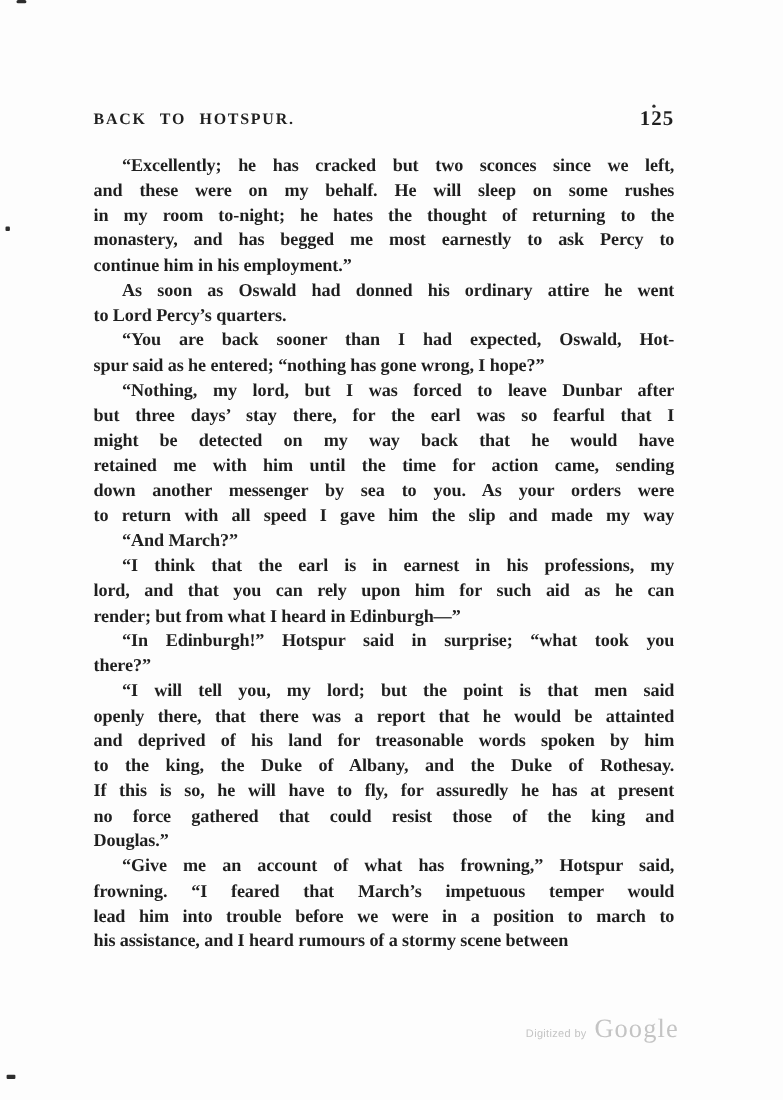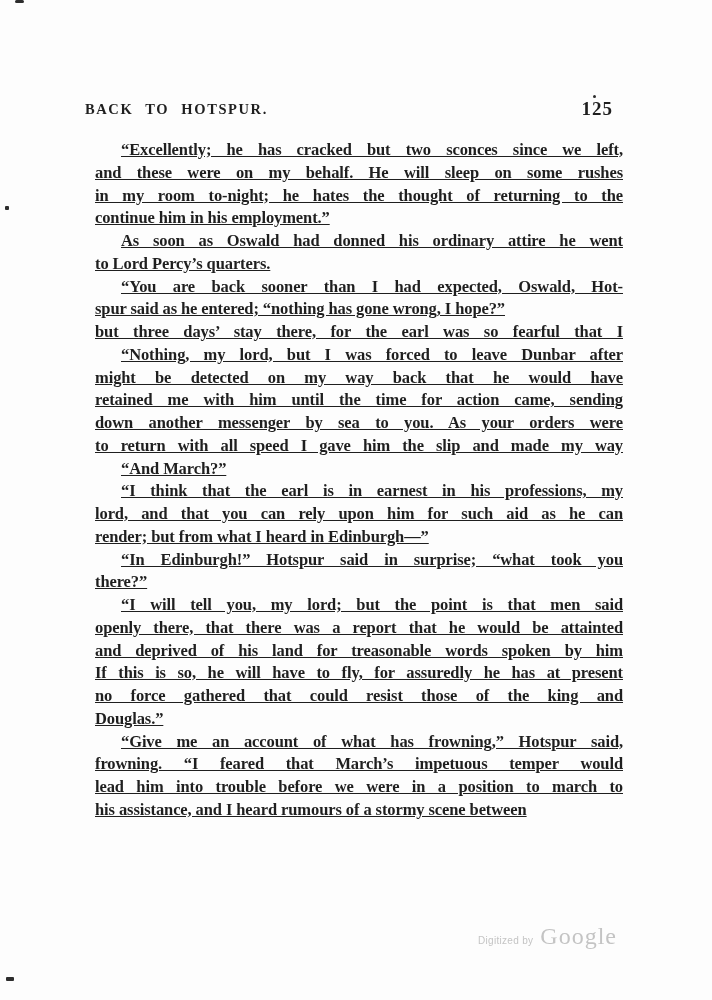--- a/index.html
+++ b/index.html
@@ -39,24 +39,23 @@
     right: 0;
     top: -2px;
     font-size: 19px;
     font-weight: 700;
     letter-spacing: 1px;
   }
 
   
   .text-block {
     position: absolute;
-    left: 95px;
+    left: 85px;
     top: 139px;
     width: 528px;
-    text-decoration: underline;
   }
   .para { margin: 0; padding: 0; }
   .line {
     font-size: 16.5px;
     font-weight: 700;
     line-height: 22.75px;
     height: 22.75px;
     overflow: hidden;
     letter-spacing: -0.1px;
     text-align: justify;
@@ -102,33 +101,34 @@
   <header class="running-head">
     <span class="head-title">BACK TO HOTSPUR.</span>
     <span class="page-number">125</span>
   </header>
 
   <main class="text-block" id="text-block">
       <div class="para">
         <div class="line first">“Excellently; he has cracked but two sconces since we left,</div>
         <div class="line">and these were on my behalf.  He will sleep on some rushes</div>
         <div class="line">in my room to-night; he hates the thought of returning to the</div>
+        <div class="line">monastery, and has begged me most earnestly to ask Percy to</div>
         <div class="line last">continue him in his employment.”</div>
       </div>
       <div class="para">
         <div class="line first">As soon as Oswald had donned his ordinary attire he went</div>
         <div class="line last">to Lord Percy’s quarters.</div>
       </div>
       <div class="para">
         <div class="line first">“You are back sooner than I had expected, Oswald, Hot-</div>
         <div class="line last">spur said as he entered; “nothing has gone wrong, I hope?”</div>
       </div>
       <div class="para">
+        <div class="line first">“Nothing, my lord, but I was forced to leave Dunbar after</div>
         <div class="line">but three days’ stay there, for the earl was so fearful that I</div>
-        <div class="line first">“Nothing, my lord, but I was forced to leave Dunbar after</div>
         <div class="line">might be detected on my way back that he would have</div>
         <div class="line">retained me with him until the time for action came, sending</div>
         <div class="line">down another messenger by sea to you.  As your orders were</div>
         <div class="line">to return with all speed I gave him the slip and made my way</div>
       </div>
       <div class="para">
         <div class="line first last">“And March?”</div>
       </div>
       <div class="para">
         <div class="line first">“I think that the earl is in earnest in his professions, my</div>
@@ -136,20 +136,21 @@
         <div class="line last">render; but from what I heard in Edinburgh—”</div>
       </div>
       <div class="para">
         <div class="line first">“In Edinburgh!” Hotspur said in surprise; “what took you</div>
         <div class="line last">there?”</div>
       </div>
       <div class="para">
         <div class="line first">“I will tell you, my lord; but the point is that men said</div>
         <div class="line">openly there, that there was a report that he would be attainted</div>
         <div class="line">and deprived of his land for treasonable words spoken by him</div>
+        <div class="line">to the king, the Duke of Albany, and the Duke of Rothesay.</div>
         <div class="line">If this is so, he will have to fly, for assuredly he has at present</div>
         <div class="line">no force gathered that could resist those of the king and</div>
         <div class="line last">Douglas.”</div>
       </div>
       <div class="para">
         <div class="line first">“Give me an account of what has frowning,” Hotspur said,</div>
         <div class="line">frowning.  “I feared that March’s impetuous temper would</div>
         <div class="line">lead him into trouble before we were in a position to march to</div>
         <div class="line last">his assistance, and I heard rumours of a stormy scene between</div>
       </div>

